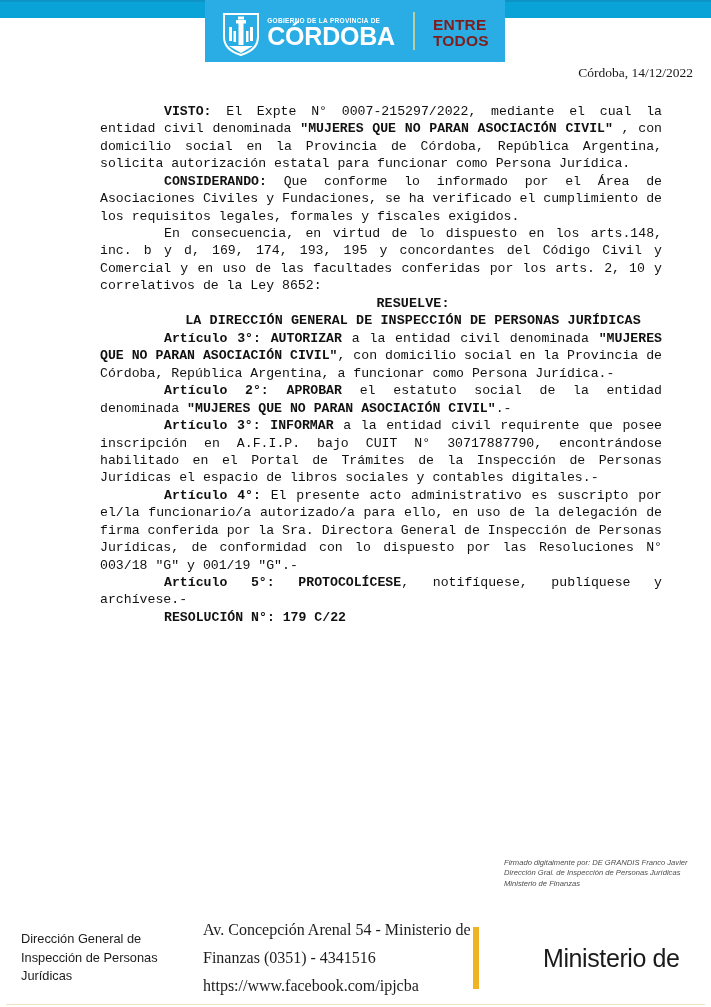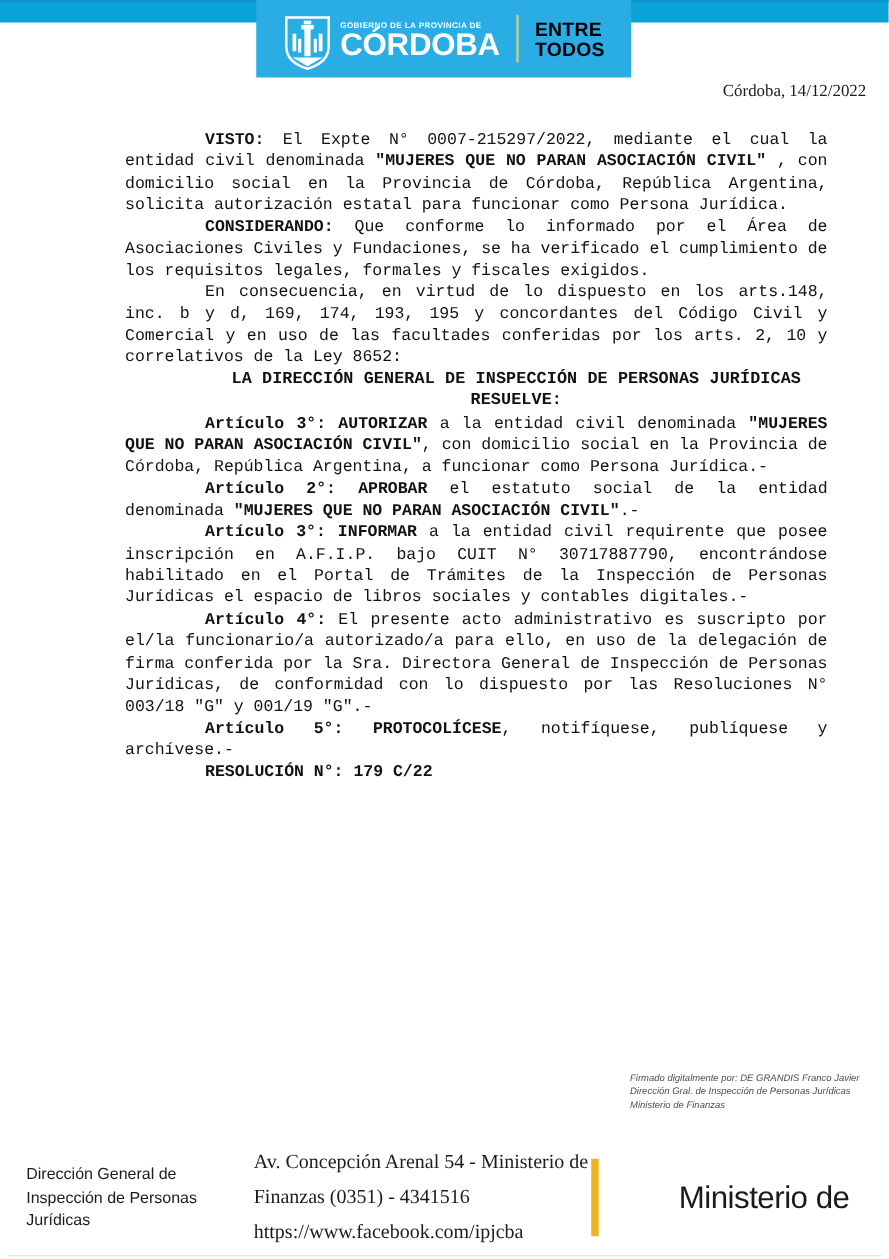--- a/index.html
+++ b/index.html
@@ -28,21 +28,21 @@
   .logo-box {
     position: absolute;
     top: 0;
     left: 205px;
     width: 300px;
     height: 62px;
     background: #29ade4;
     display: flex;
     align-items: center;
     justify-content: center;
-    gap: 0px;
+    gap: 5px;
   }
   .logo-inner {
     display: flex;
     align-items: center;
     padding-top: 4px;
   }
   .shield {
     width: 40px;
     height: 44px;
     flex: none;
@@ -72,21 +72,21 @@
   }
   .logo-divider {
     width: 2px;
     height: 38px;
     background: #b9cfa3;
     margin: 0 13px;
   }
   .entre-todos {
     font-family: "Liberation Sans", sans-serif;
     font-weight: bold;
-    color: #000000;
+    color: #7f1d1d;
     font-size: 15.5px;
     line-height: 1.0;
     letter-spacing: 0.2px;
     padding-top: 3px;
   }
 
   
   .date-line {
     position: absolute;
     top: 65px;
@@ -251,23 +251,23 @@
   <p class="p-gap-sm">
     <b>VISTO:</b><span> El Expte N° 0007-215297/2022, mediante el cual la entidad civil denominada </span><b>"MUJERES QUE NO PARAN ASOCIACIÓN CIVIL"</b><span> , con domicilio social en la Provincia de Córdoba, República Argentina, solicita autorización estatal para funcionar como Persona Jurídica.</span>
   </p>
 
   <p class="p-gap-sm">
     <b>CONSIDERANDO:</b><span> Que conforme lo informado por el Área de Asociaciones Civiles y Fundaciones, se ha verificado el cumplimiento de los requisitos legales, formales y fiscales exigidos.</span>
   </p>
 
   <p>En consecuencia, en virtud de lo dispuesto en los arts.148, inc. b y d, 169, 174, 193, 195 y concordantes del Código Civil y Comercial y en uso de las facultades conferidas por los arts. 2, 10 y correlativos de la Ley 8652:</p>
 
+  <p class="center-heading heading-gap-bot">RESUELVE:</p>
+
   <p class="center-heading heading-gap-top heading-gap-bot">LA DIRECCIÓN GENERAL DE INSPECCIÓN DE PERSONAS JURÍDICAS</p>
-
-  <p class="center-heading heading-gap-bot">RESUELVE:</p>
 
   <p class="p-gap">
     <b>Artículo 3°:</b><b> AUTORIZAR</b><span> a la entidad civil denominada </span><b>"MUJERES QUE NO PARAN ASOCIACIÓN CIVIL"</b><span>, con domicilio social en la Provincia de Córdoba, República Argentina, a funcionar como Persona Jurídica.-</span>
   </p>
 
   <p class="p-gap">
     <b>Artículo 2°:</b><b> APROBAR</b><span> el estatuto social de la entidad denominada </span><b>"MUJERES QUE NO PARAN ASOCIACIÓN CIVIL"</b><span>.-</span>
   </p>
 
   <p class="p-gap">

